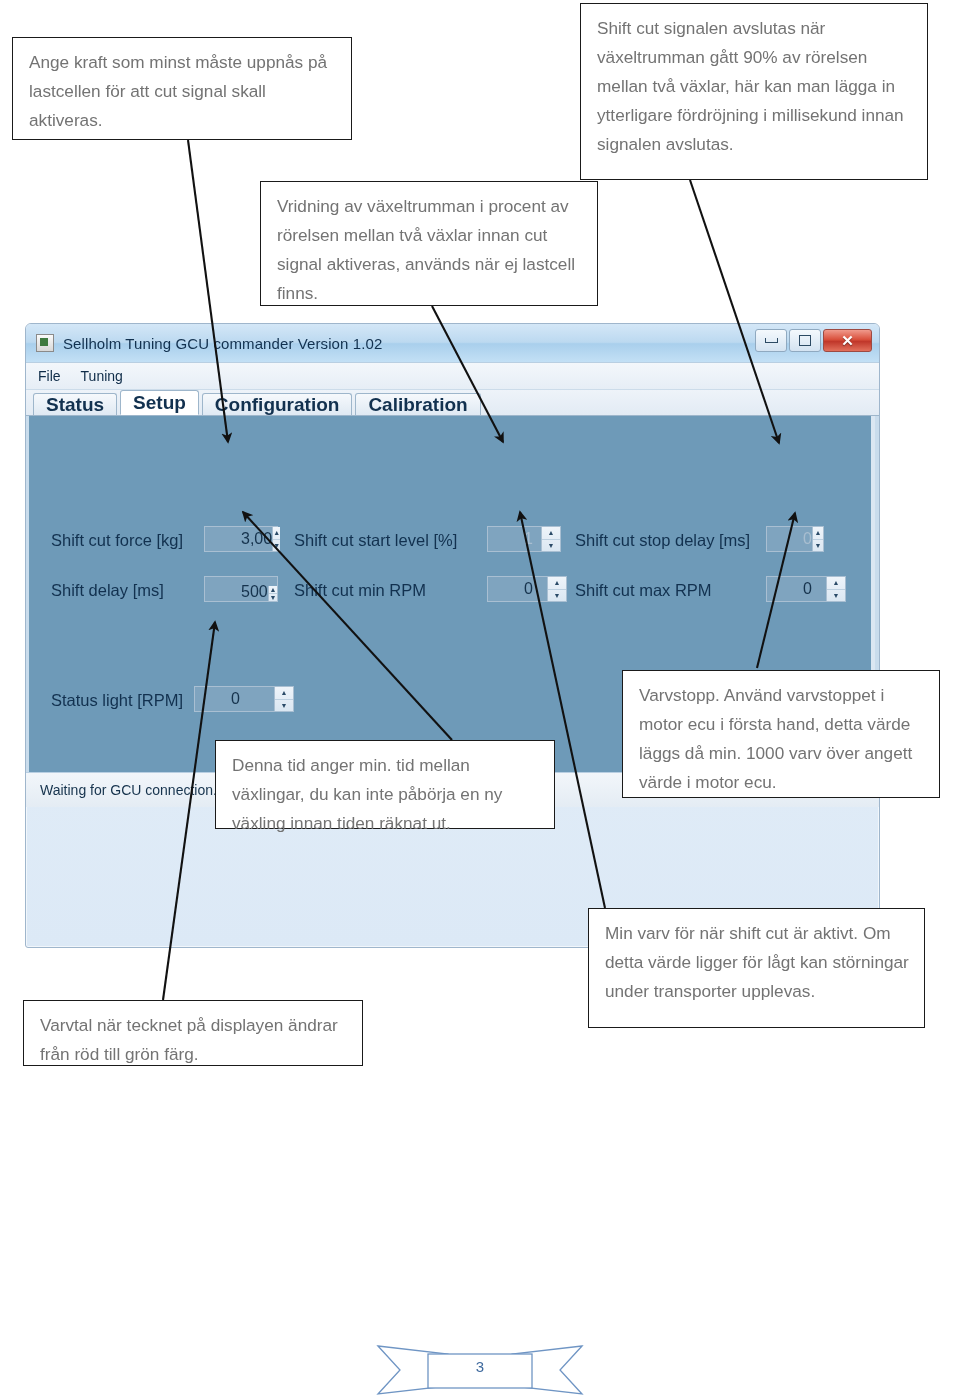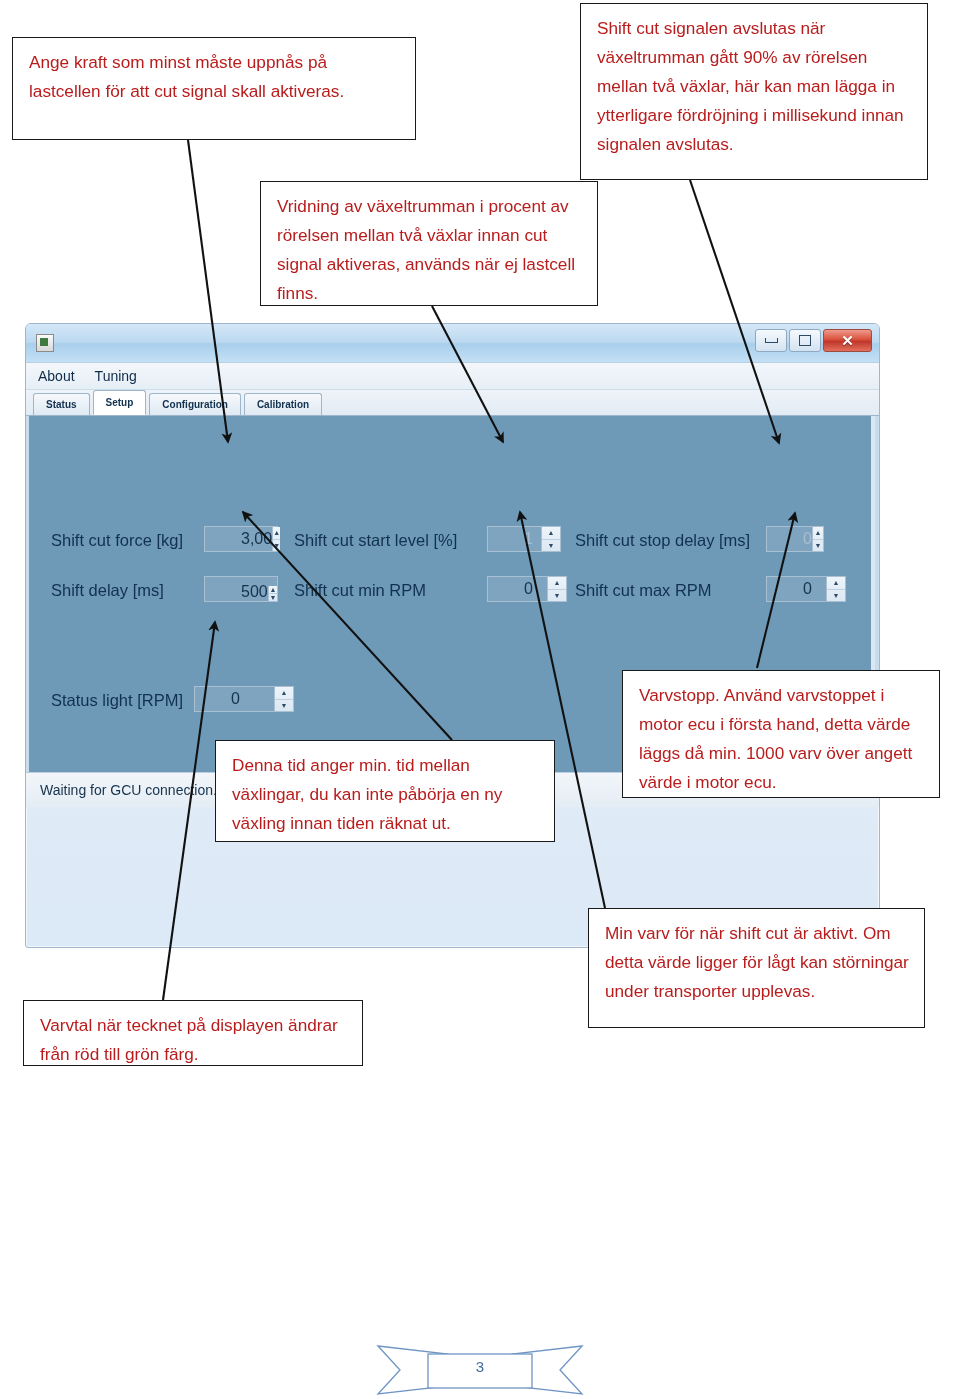--- a/index.html
+++ b/index.html
@@ -17,21 +17,21 @@
   }
 
   
   .callout {
     position: absolute;
     box-sizing: border-box;
     background: #ffffff;
     border: 1.6px solid #1a1a1a;
     font-size: 17.2px;
     line-height: 29px;
-    color: #b91c1c;
+    color: #737373;
     padding: 10px 14px 10px 16px;
     z-index: 40;
   }
   .callout p { margin: 0; white-space: pre-line; }
 
   
   svg.arrows {
     position: absolute;
     left: 0; top: 0;
     width: 960px; height: 1399px;
@@ -125,21 +125,21 @@
     background: linear-gradient(#eef3f9, #e2ebf4);
     border-bottom: 1px solid #9eb6cb;
     display: flex;
     align-items: flex-end;
     padding-left: 7px;
   }
   .tab {
     height: 22px;
     box-sizing: border-box;
     padding: 0 12px;
-    font-size: 10px;
+    font-size: 19px;
     font-weight: bold;
     color: #12314f;
     display: flex; align-items: center;
     border: 1px solid #9eb6cb;
     border-bottom: none;
     border-radius: 3px 3px 0 0;
     background: linear-gradient(#f6f9fc, #dfe9f3);
     margin-right: 3px;
     text-align: center;
   }
@@ -231,33 +231,33 @@
   .page-num {
     position: absolute;
     font-size: 15px;
     color: #3f6a9e;
     z-index: 6;
   }
 </style>
 </head>
 <body>
 
-<div class="callout" style="left:12px; top:37px; width:404px; height:103px;">
+<div class="callout" style="left:12px; top:37px; width:340px; height:103px;">
   <p>Ange kraft som minst måste uppnås på lastcellen för att cut signal skall aktiveras.</p>
 </div>
 
 <div class="callout" style="left:232px; top:181px; width:338px; height:125px;margin-left:28px;">
   <p>Vridning av växeltrumman i procent av rörelsen mellan två växlar innan cut signal aktiveras, används när ej lastcell finns.</p>
 </div>
 
 <div class="callout" style="left:580px; top:3px; width:348px; height:177px;">
   <p>Shift cut signalen avslutas när växeltrumman gått 90% av rörelsen mellan två växlar, här kan man lägga in ytterligare fördröjning i millisekund innan signalen avslutas.</p>
 </div>
 
-<div class="callout" style="left:215px; top:740px; width:340px; height:102px;">
+<div class="callout" style="left:215px; top:740px; width:340px; height:89px;">
   <p>Denna tid anger min. tid mellan växlingar, du kan inte påbörja en ny växling innan tiden räknat ut.</p>
 </div>
 
 <div class="callout" style="left:622px; top:670px; width:318px; height:128px;">
   <p>Varvstopp. Använd varvstoppet i motor ecu i första hand, detta värde läggs då min. 1000 varv över angett värde i motor ecu.</p>
 </div>
 
 <div class="callout" style="left:588px; top:908px; width:337px; height:120px;">
   <p>Min varv för när shift cut är aktivt. Om detta värde ligger för lågt kan störningar under transporter upplevas.</p>
 </div>
@@ -285,35 +285,36 @@
 
   <line x1="605" y1="908" x2="520" y2="512" stroke="#111111" stroke-width="2.1" marker-end="url(#ah)"></line>
 
   <line x1="163" y1="1000" x2="215" y2="622" stroke="#111111" stroke-width="2.1" marker-end="url(#ah)"></line>
 </svg>
 
 <div class="app-window">
 
   <div class="titlebar">
     <span class="app-icon"></span>
+    <span class="title-text">Sellholm Tuning GCU commander Version 1.02</span>
     <div class="win-buttons">
       <div class="win-btn">
         <span class="glyph-min"></span>
       </div>
       <div class="win-btn">
         <span class="glyph-max"></span>
       </div>
       <div class="win-btn close">
         <span class="glyph-close">✕</span>
       </div>
     </div>
   </div>
 
   <div class="menubar">
-    <span class="menu-item">About</span>
+    <span class="menu-item">File</span>
     <span class="menu-item">Tuning</span>
   </div>
 
   <div class="tabstrip">
     <div class="tab">Status</div>
     <div class="tab active">Setup</div>
     <div class="tab">Configuration</div>
     <div class="tab">Calibration</div>
   </div>
 

